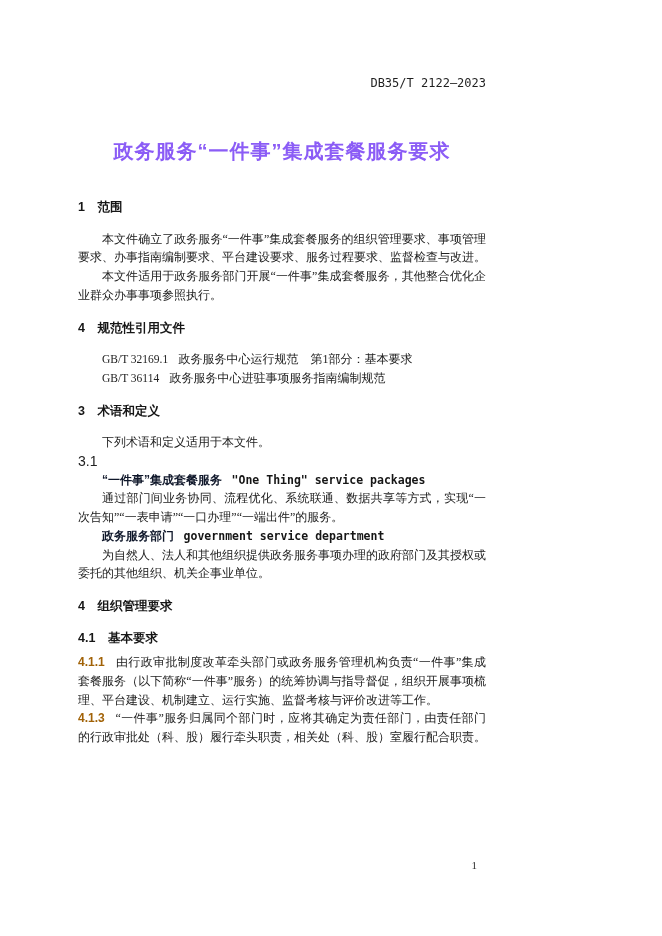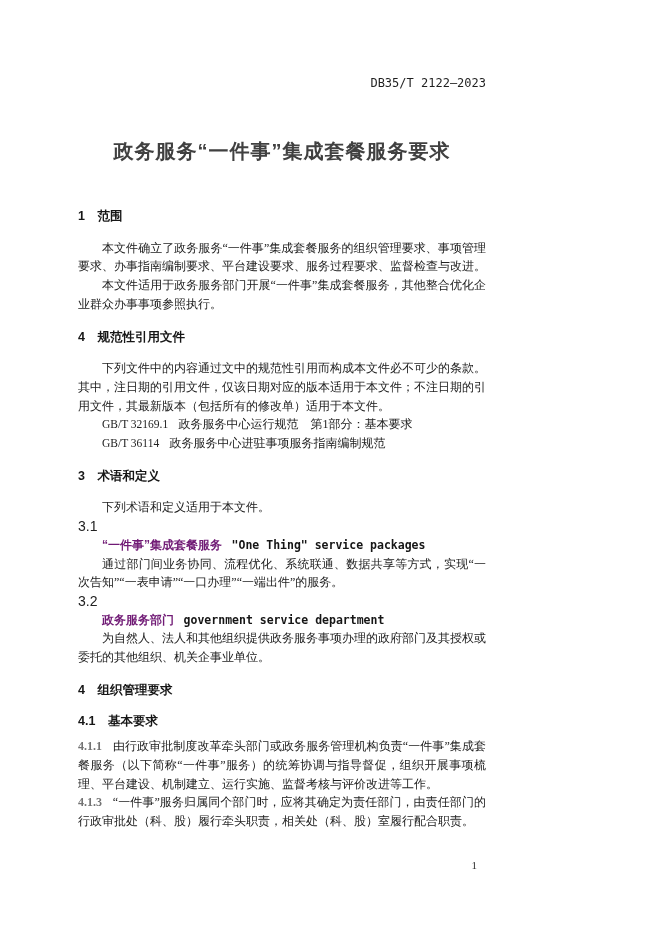--- a/index.html
+++ b/index.html
@@ -26,28 +26,28 @@
     text-align: right;
     font-family: "DejaVu Sans Mono", monospace;
     font-size: 12px;
     line-height: 15px;
     font-weight: 500;
     color: #1f1f1f;
     letter-spacing: 0px;
   }
   .doc-title {
     margin-top: 46px;
-    margin-bottom: 28px;
+    margin-bottom: 19px;
     text-align: center;
     font-family: "Liberation Sans", "DejaVu Sans", sans-serif;
     font-weight: bold;
     font-size: 20px;
     line-height: 28px;
     letter-spacing: 1px;
-    color: #404040;
+    color: #8b5cf6;
   }
   .sec-heading {
     margin: 14px 0 13px 0;
     font-family: "Liberation Sans", "DejaVu Sans", sans-serif;
     font-weight: bold;
     font-size: 12.5px;
     line-height: 18.7px;
     color: #161616;
   }
   .sec-heading.sub {
@@ -75,34 +75,34 @@
   .term-num {
     font-family: "Liberation Sans", "DejaVu Sans", sans-serif;
     font-size: 14px;
   }
   .term-line {
     text-indent: 2em;
   }
   .term-zh {
     font-family: "Liberation Sans", "DejaVu Sans", sans-serif;
     font-weight: bold;
-    color: #701a75;
+    color: #0f172a;
     margin-right: 0.8em;
   }
   .term-en {
     font-family: "DejaVu Sans Mono", monospace;
     font-weight: bold;
     font-size: 11.5px;
     color: #161616;
   }
   .clause .clause-num {
-    font-family: Liberation Serif, serif;
+    font-family: Liberation Sans, sans-serif;
     font-weight: 600;
     margin-right: 0.9em;
-    color: #737373;
+    color: #a16207;
   }
   .page-number {
     position: absolute;
     top: 858px;
     right: 79px;
     font-size: 11px;
     line-height: 14px;
     color: #333333;
     font-family: "Liberation Serif", "DejaVu Serif", serif;
   }
@@ -114,32 +114,30 @@
 
   <div class="doc-number">DB35/T 2122—2023</div>
 
   <div class="doc-title">政务服务“一件事”集成套餐服务要求</div>
 
   <div class="sec-heading">1　范围</div>
   <p class="indent">本文件确立了政务服务“一件事”集成套餐服务的组织管理要求、事项管理要求、办事指南编制要求、平台建设要求、服务过程要求、监督检查与改进。</p>
   <p class="indent">本文件适用于政务服务部门开展“一件事”集成套餐服务，其他整合优化企业群众办事事项参照执行。</p>
 
   <div class="sec-heading">4　规范性引用文件</div>
-  <p class="indent">下列文件中的内容通过文中的规范性引用而构成本文件必不可少的条款。其中，注日期的引用文件，仅该日期对应的版本适用于本文件；不注日期的引用文件，其最新版本（包括所有的修改单）适用于本文件。</p>
   <p class="ref-line"><span class="ref-code">GB/T 32169.1</span><span class="ref-title">政务服务中心运行规范　第1部分：基本要求</span></p>
   <p class="ref-line"><span class="ref-code">GB/T 36114</span><span class="ref-title">政务服务中心进驻事项服务指南编制规范</span></p>
 
   <div class="sec-heading">3　术语和定义</div>
   <p class="indent">下列术语和定义适用于本文件。</p>
 
   <p class="term-num">3.1</p>
   <p class="term-line"><span class="term-zh">“一件事”集成套餐服务</span><span class="term-en">"One Thing" service packages</span></p>
   <p class="indent">通过部门间业务协同、流程优化、系统联通、数据共享等方式，实现“一次告知”“一表申请”“一口办理”“一端出件”的服务。</p>
 
-  <p class="term-num">3.2</p>
   <p class="term-line"><span class="term-zh">政务服务部门</span><span class="term-en">government service department</span></p>
   <p class="indent">为自然人、法人和其他组织提供政务服务事项办理的政府部门及其授权或委托的其他组织、机关企事业单位。</p>
 
   <div class="sec-heading">4　组织管理要求</div>
   <div class="sec-heading sub">4.1　基本要求</div>
 
   <p class="clause"><span class="clause-num">4.1.1</span><span class="clause-text">由行政审批制度改革牵头部门或政务服务管理机构负责“一件事”集成套餐服务（以下简称“一件事”服务）的统筹协调与指导督促，组织开展事项梳理、平台建设、机制建立、运行实施、监督考核与评价改进等工作。</span></p>
   <p class="clause"><span class="clause-num">4.1.3</span><span class="clause-text">“一件事”服务归属同个部门时，应将其确定为责任部门，由责任部门的行政审批处（科、股）履行牵头职责，相关处（科、股）室履行配合职责。</span></p>
 
   <div class="page-number">1</div>

